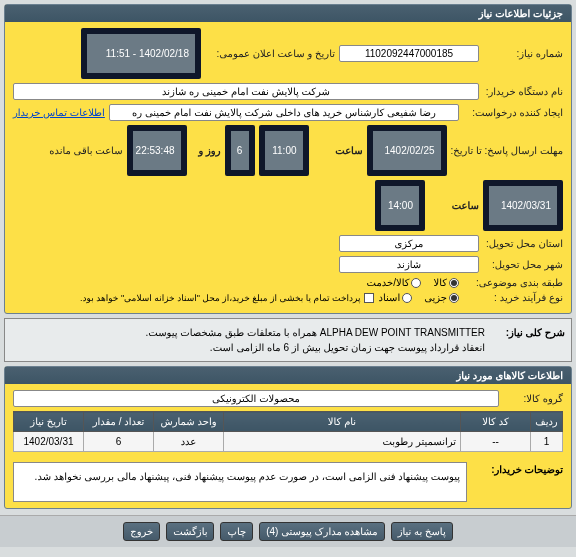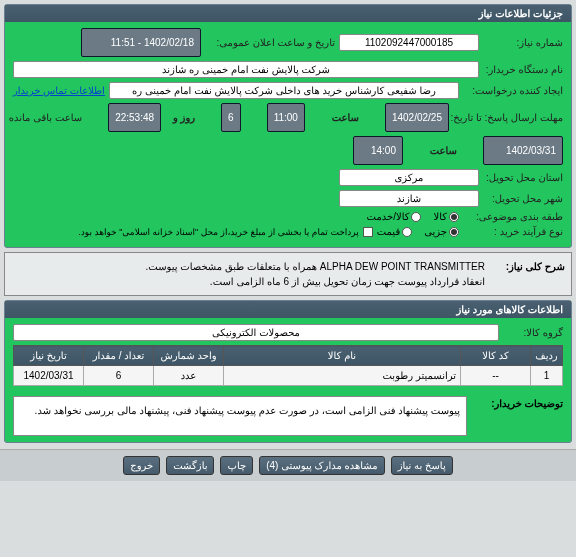--- a/index.html
+++ b/index.html
@@ -8,21 +8,21 @@
   font-size: 10px;
   background: #d9ddde;
   direction: rtl;
   width: 576px;
   height: 557px;
   overflow: hidden;
 }
 .panel {
   border: 1px solid #6b8090;
   margin: 4px;
-  background: #22c55e;
+  background: #fde047;
   border-radius: 3px;
 }
 .panel-header {
   background: linear-gradient(#4a6070, #3d5565);
   color: #fff;
   padding: 3px 8px;
   font-size: 10px;
   font-weight: bold;
 }
 .panel-body { padding: 6px 8px; }
@@ -43,26 +43,25 @@
 .fld {
   background: #fff;
   border: 1px solid #888;
   padding: 2px 4px;
   font-size: 10px;
   border-radius: 2px;
   text-align: center;
 }
 .fld-dark {
   background: #6b7a85;
-  border: 1px solid #0f172a;
+  border: 6px solid #0f172a;
   color: #fff;
-  padding: 8px 6px;
+  padding: 14px 6px;
   font-size: 10px;
   border-radius: 2px;
-  margin-left: 22px;
 }
 .link { color: #0044cc; text-decoration: underline; font-size: 10px; }
 .radio-group { display: flex; gap: 12px; align-items: center; }
 .radio-item { display: flex; align-items: center; gap: 2px; font-size: 10px; }
 .radio {
   width: 10px; height: 10px; border: 1px solid #555; border-radius: 50%;
   background: #fff; display: inline-block; position: relative;
 }
 .radio.checked::after {
   content: ''; position: absolute; top: 1px; left: 1px;
@@ -185,21 +184,21 @@
 
     <div class="row">
       <span class="lbl" style="min-width:100px">نوع فرآیند خرید :</span>
       <div class="radio-group">
         <span class="radio-item">
             <span class="radio checked"></span>
             <span>جزیی</span>
           </span>
         <span class="radio-item">
             <span class="radio"></span>
-            <span>قیمت</span>
+            <span>اسناد</span>
           </span>
       </div>
       <span class="chk"></span>
       <span style="font-size:9px">پرداخت تمام یا بخشی از مبلغ خرید،از محل "اسناد خزانه اسلامی" خواهد بود.</span>
     </div>
 
   </div>
 </div>
 
 <div class="desc-box">

